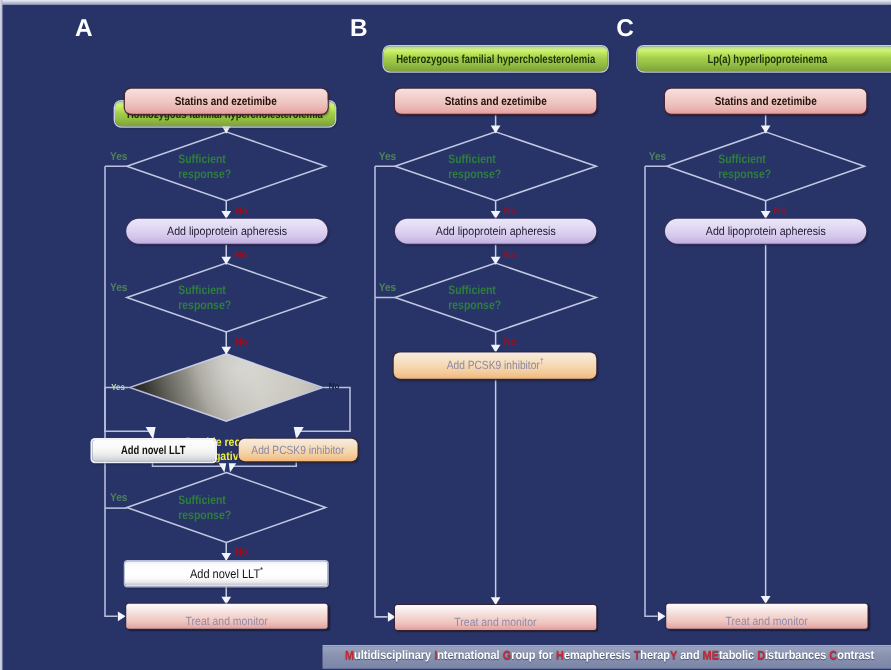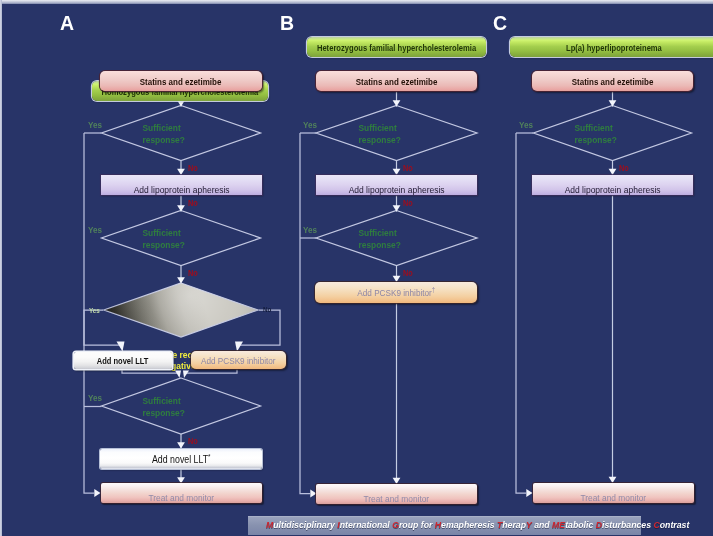--- a/index.html
+++ b/index.html
@@ -27,24 +27,24 @@
     box-shadow:0 0 0 1.1px rgba(225,232,246,0.85), 1px 1px 2px rgba(0,0,0,0.35);
     color:#1f3406;font-weight:bold;font-size:9.5px;}
   .n-pink{border-radius:5px;
     background:linear-gradient(180deg,#fadedb 0%,#f4d5d1 22%,#eec9c6 48%,#ebb9b6 74%,#e9a7a5 92%,#e39f9c 100%);
     box-shadow:0 0 0 1.1px rgba(74,34,50,0.9), 1.2px 1.4px 1.8px rgba(0,0,0,0.45);
     color:#241008;font-weight:bold;font-size:9.5px;}
   .n-treat{border-radius:2px;
     background:linear-gradient(180deg,#fdf9fa 0%,#fbf3f4 12%,#f5e3e0 32%,#f2d4cd 52%,#f0c4bf 72%,#e9b0ad 88%,#d9a09c 100%);
     box-shadow:0 0 0 0.9px rgba(60,32,44,0.8), 1.4px 1.4px 1.2px rgba(0,0,0,0.45);
     color:#918aa8;font-weight:normal;font-size:9.5px;align-items:flex-end;}
-  .n-purple{border-radius:0;
+  .n-purple{border-radius:10px;
     background:linear-gradient(180deg,#eae6f8 0%,#e4dff5 22%,#ddd3f0 48%,#d2c5ea 74%,#c5b6e4 92%,#bcabdf 100%);
     box-shadow:0 0 0 1.1px rgba(58,46,92,0.85), 1.2px 1.4px 1.8px rgba(0,0,0,0.4);
-    color:#1f1830;font-weight:normal;font-size:9.5px;align-items:flex-end;}
+    color:#1f1830;font-weight:normal;font-size:9.5px;}
   .n-orange{border-radius:5px;
     background:linear-gradient(180deg,#f8eade 0%,#f6e5ce 20%,#f5dcb9 44%,#f4cfa0 70%,#f2c089 90%,#f0b87d 100%);
     box-shadow:0 0 0 1.1px rgba(57,38,42,0.85), 1.2px 1.4px 1.8px rgba(0,0,0,0.4);
     color:#8d86a6;font-weight:normal;font-size:9.5px;}
   .n-white{border-radius:2px;
     background:linear-gradient(180deg,#fcfcfc 0%,#fbfbfb 28%,#f3f3f3 56%,#e4e4e6 78%,#d4d5da 92%,#c6c8d0 100%);
     box-shadow:0 0 0 1.6px #eef1f8, 1.5px 1.5px 2px rgba(0,0,0,0.5);
     color:#111;font-weight:bold;font-size:9.5px;}
   .n-whiteblue{border-radius:2px;
     background:linear-gradient(180deg,#edf1fb 0%,#fbfcfe 16%,#ffffff 45%,#fafafa 70%,#e8e9ec 84%,#c9ccd6 92%,#e6e9f2 100%);
@@ -57,23 +57,23 @@
   .yes{position:absolute;color:#50815b;font-weight:bold;font-size:9px;line-height:1;
      transform-origin:0 50%;transform:scaleX(0.9);}
   .no{position:absolute;color:#9f0d1c;font-weight:bold;font-size:8.2px;line-height:1;
      transform-origin:0 50%;transform:scaleX(0.9);}
   .drlabel{position:absolute;color:#f2ee3d;font-weight:bold;font-size:9.5px;
      text-align:center;line-height:11.5px;margin-top:48px;}
   .drlabel>div{transform:scaleX(0.89);}
   .dr-yes{color:#bfd9a8;font-size:7px;}
   .dr-no{color:#121b3c;font-size:7px;}
 
-  #footer{position:absolute;left:248px;top:516px;width:393px;height:18px;
+  #footer{position:absolute;left:258px;top:516px;width:455px;height:18px;
      background:linear-gradient(180deg,#9aa3bd 0%,#8892af 45%,#7a85a8 100%);
-     border-top:1px solid #a8b0c7;font-style:italic;}
+     border-top:1px solid #a8b0c7;}
   #footer .txt{position:absolute;left:18px;top:2.2px;font-size:9.7px;
      font-weight:bold;color:#ffffff;white-space:nowrap;
      transform-origin:0 50%;transform:scaleX(0.901);
      text-shadow:0 0.6px 0.6px rgba(20,25,50,0.55);}
   #footer .hl{color:#cf2630;}
   .star{font-size:7px;vertical-align:super;}
 </style>
 </head>
 <body>
 

